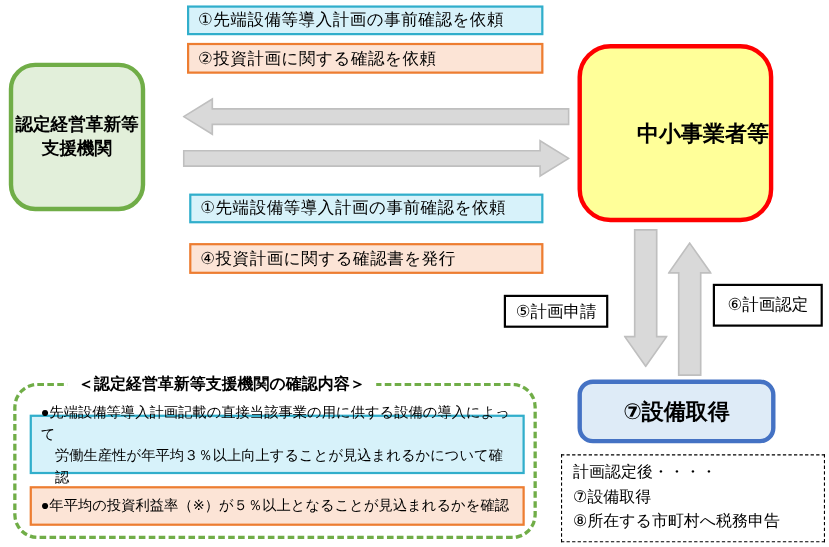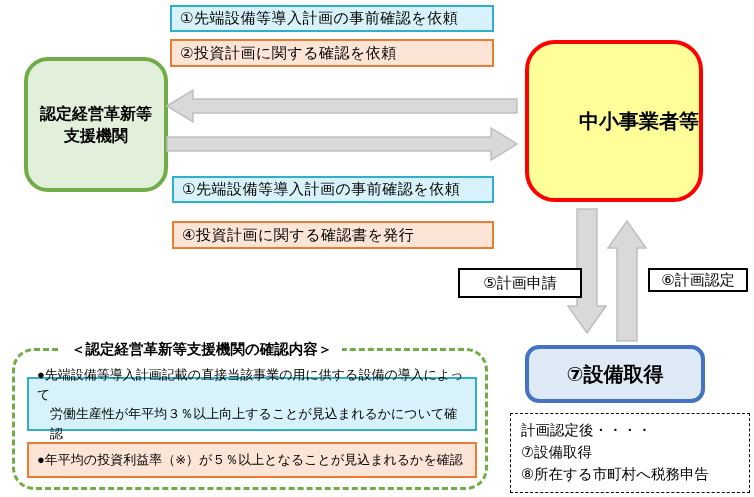--- a/index.html
+++ b/index.html
@@ -37,21 +37,21 @@
   .postbox div{white-space:nowrap;}
 </style>
 </head>
 <body>
 
 <div class="canvas">
 
   <div class="abs tag tag-cyan" style="left:170px;top:5px;width:324px;height:27px;">①先端設備等導入計画の事前確認を依頼</div>
   <div class="abs tag tag-orange" style="left:170px;top:39px;width:324px;height:28px;">②投資計画に関する確認を依頼</div>
 
-  <div class="abs node node-green" style="left:24px;top:57px;width:144px;height:135px;align-items:center;">
+  <div class="abs node node-green" style="left:8px;top:57px;width:124px;height:135px;align-items:center;">
     <div>認定経営革新等</div>
     <div>支援機関</div>
   </div>
 
   <svg class="abs arrow" style="left:166px;top:88px;" width="352" height="36" viewBox="0 0 352 36">
     <polygon points="1,18 27,2 27,11 351,11 351,25 27,25 27,34"></polygon>
   </svg>
   <svg class="abs arrow" style="left:166px;top:126px;" width="352" height="36" viewBox="0 0 352 36">
     <polygon points="351,18 325,2 325,11 1,11 1,25 325,25 325,34"></polygon>
   </svg>
@@ -63,22 +63,22 @@
     <div>中小事業者等</div>
   </div>
 
   <svg class="abs arrow" style="left:567px;top:208px;" width="40" height="126" viewBox="0 0 40 126">
     <polygon points="10,1 30,1 30,98 39,98 20,125 1,98 10,98"></polygon>
   </svg>
   <svg class="abs arrow" style="left:607px;top:220px;" width="40" height="122" viewBox="0 0 40 122">
     <polygon points="20,1 39,28 30,28 30,121 10,121 10,28 1,28"></polygon>
   </svg>
 
-  <div class="abs stepbox" style="left:458px;top:268px;width:124px;height:30px;">⑤計画申請</div>
-  <div class="abs stepbox" style="left:648px;top:268px;width:100px;height:24px;">⑥計画認定</div>
+  <div class="abs stepbox" style="left:458px;top:268px;width:95px;height:30px;">⑤計画申請</div>
+  <div class="abs stepbox" style="left:648px;top:258px;width:100px;height:39px;">⑥計画認定</div>
 
   <div class="abs node node-blue" style="left:525px;top:345px;width:180px;height:58px;">
     <div>⑦設備取得</div>
   </div>
 
   <div class="abs postbox" style="left:510px;top:413px;width:240px;height:80px;">
     <div>計画認定後・・・・</div>
     <div>⑦設備取得</div>
     <div>⑧所在する市町村へ税務申告</div>
   </div>

